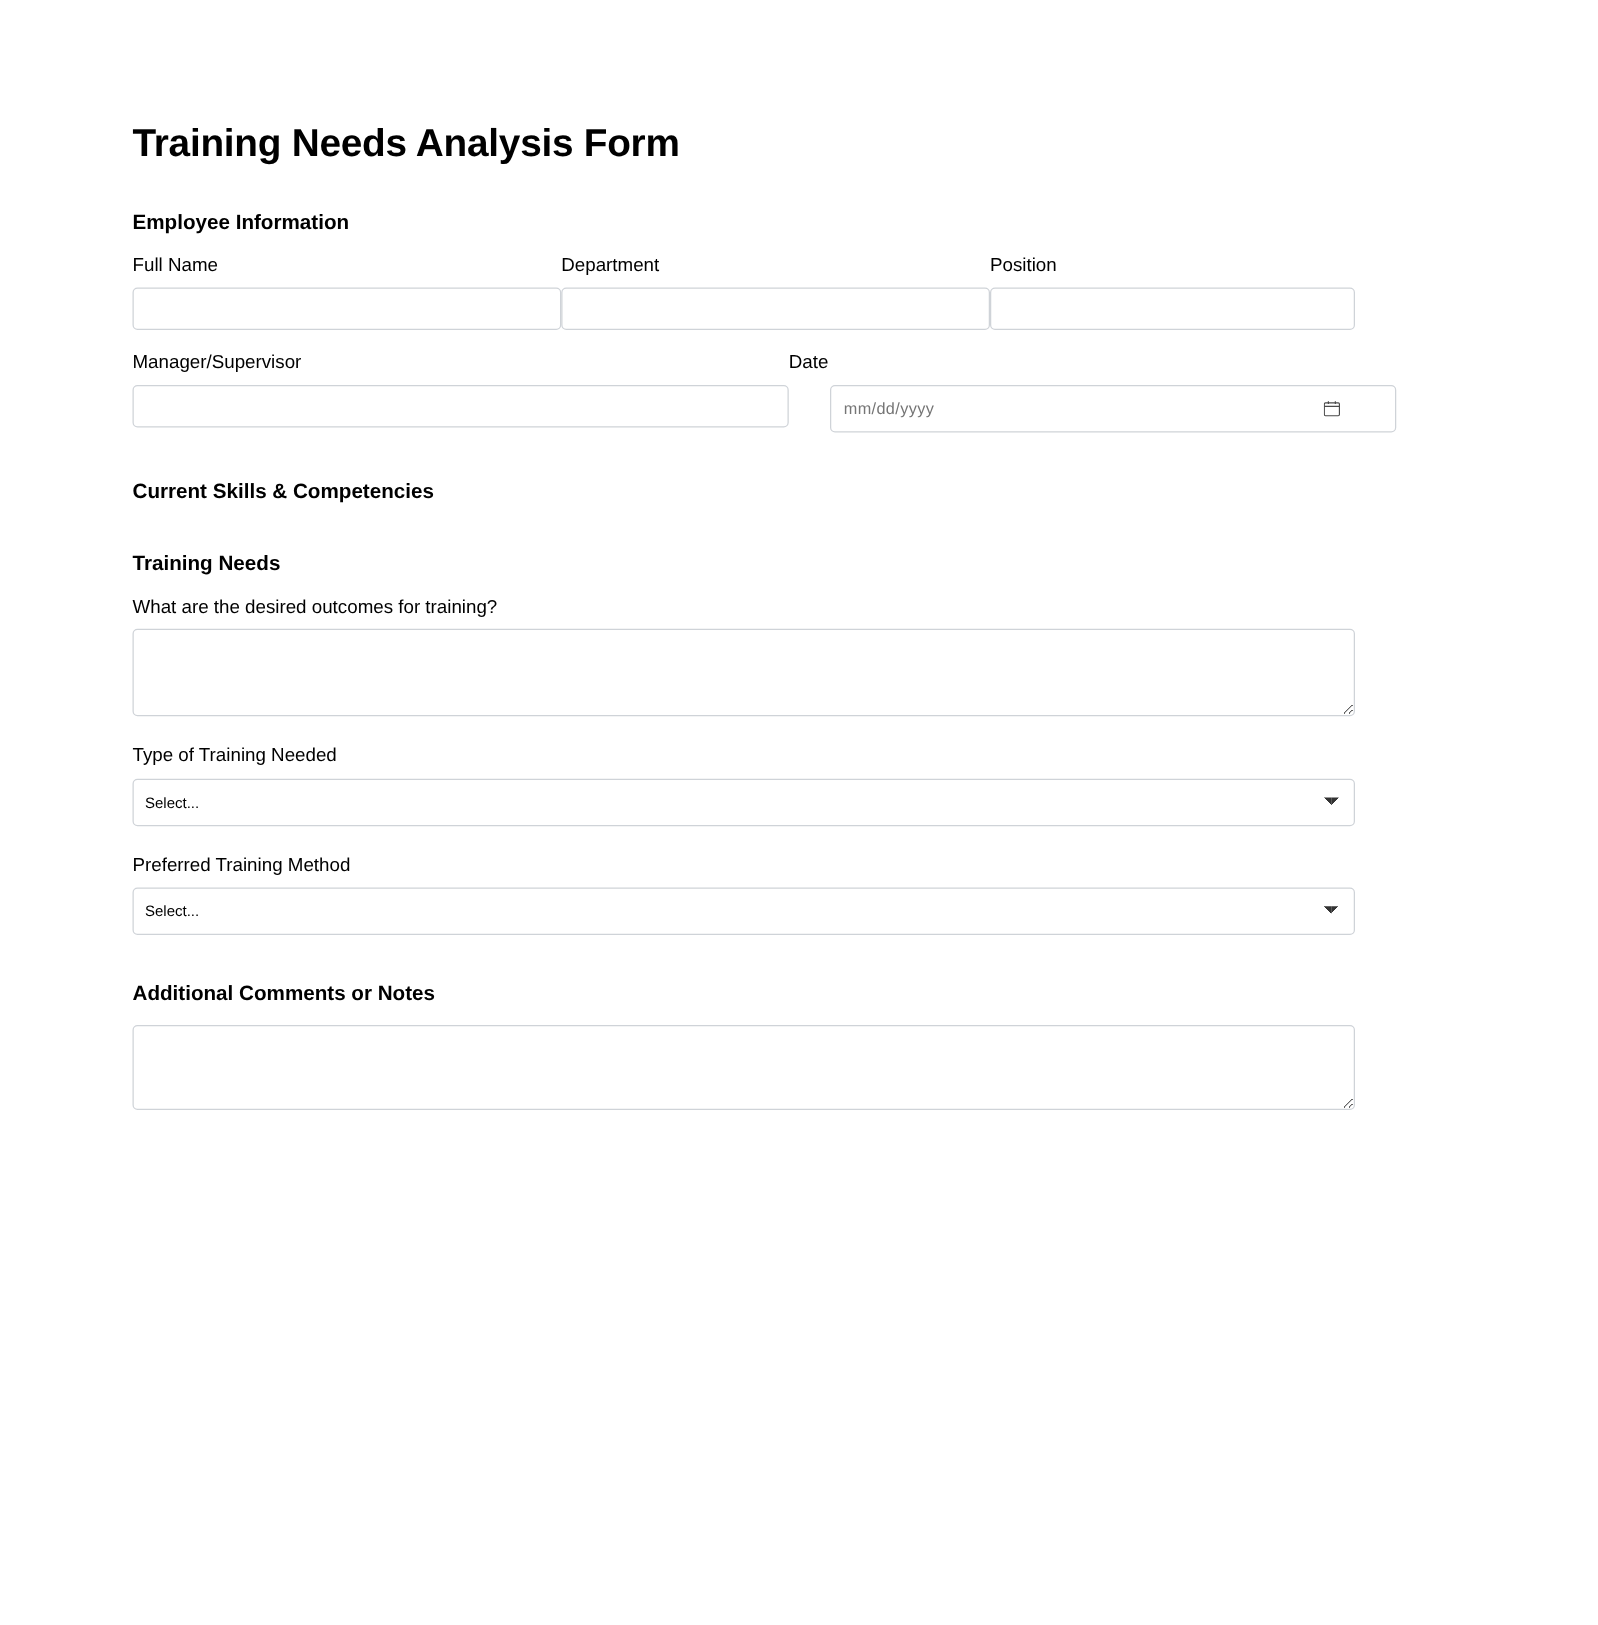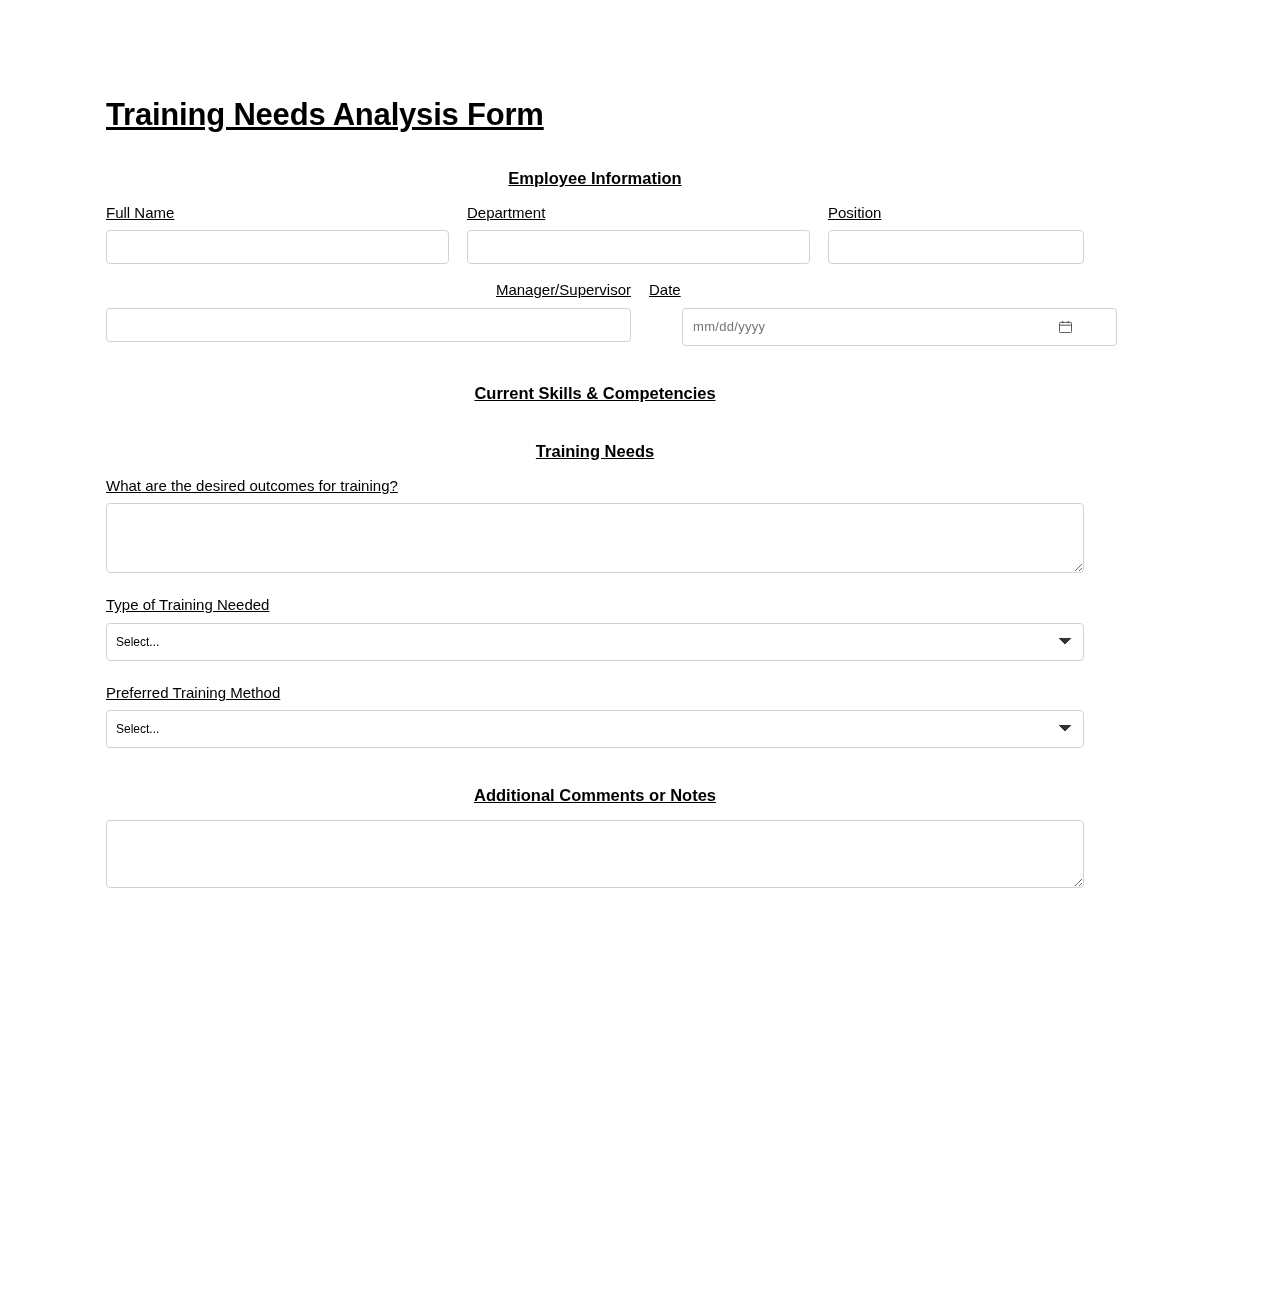--- a/index.html
+++ b/index.html
@@ -11,66 +11,63 @@
     width: 1278px;
     min-height: 1300px;
     font-family: "Liberation Sans", sans-serif;
     color: #000000;
     -webkit-font-smoothing: antialiased;
   }
   .page {
     width: 1130px;
     box-sizing: border-box;
     padding: 96px 46px 0 106px;
-    text-decoration: underline;
   }
   h1.form-title {
     font-size: 31px;
     font-weight: bold;
     margin: 0 0 36px 0;
     letter-spacing: -0.2px;
     line-height: 1.2;
   }
   h2.section-title {
     font-size: 16.5px;
     font-weight: bold;
     margin: 0 0 14px 0;
     line-height: 1.2;
-    text-align: center;
   }
   .section {
     margin-bottom: 38px;
   }
   .section.tight {
     margin-bottom: 50px;
   }
   .field-label {
     font-size: 15px;
     font-weight: normal;
     line-height: 1.3;
     margin-bottom: 8px;
     display: block;
     color: #000;
   }
   .row {
     display: flex;
-    gap: 18px;
     margin-bottom: 16px;
   }
   .row:last-child {
     margin-bottom: 0;
   }
   .col {
     display: flex;
     flex-direction: column;
   }
   .c-name { width: 343px; }
   .c-dept { width: 343px; }
   .c-pos  { width: 343px; flex: 1; }
-  .c-mgr  { width: 525px; align-items: flex-end; }
+  .c-mgr  { width: 525px; }
   .c-date { flex: 1; }
 
   input.text-input,
   textarea.text-area,
   select.select-input,
   input.date-input {
     font-family: "Liberation Sans", sans-serif;
     font-size: 15px;
     color: #000;
     background: #ffffff;

